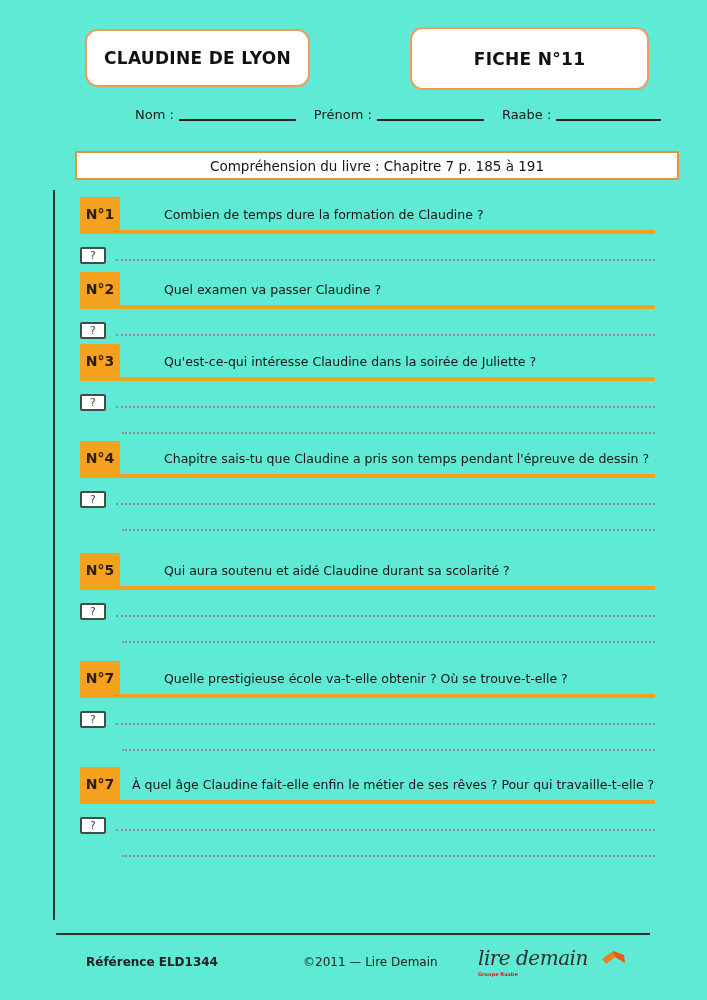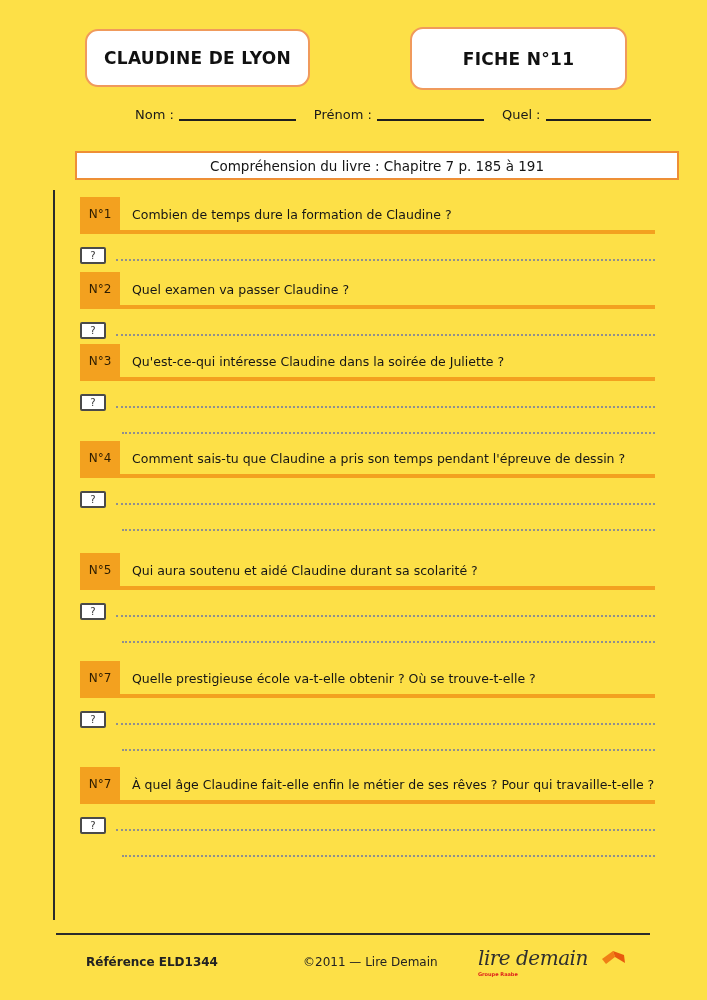--- a/index.html
+++ b/index.html
@@ -6,30 +6,30 @@
     --accent-orange:#F3A11F;
     --box-border-orange:#F09A5C;
     --section-border-orange:#EE8F35;
     --rule-dark:#2b2b2b;
     --dot-gray:#8f8f8f;
     --logo-red:#DD1F1A;
   }
   *{margin:0;padding:0;box-sizing:border-box;}
   html,body{background:#ffffff;}
   body{font-family:"DejaVu Sans","Liberation Sans",sans-serif;color:#1c1c1c;}
-  .page{position:relative;width:707px;height:1000px;background:#fde047;overflow:hidden;}
+  .page{position:relative;width:707px;height:1000px;background:#5eead4;overflow:hidden;}
 
   
   .title-box{
     position:absolute;display:flex;align-items:center;justify-content:center;
     border:2px solid var(--box-border-orange);border-radius:13px;background:#fff;
     font-weight:bold;font-size:17px;color:#111;letter-spacing:.3px;
   }
   .book-title-box{left:85px;top:29px;width:225px;height:58px;}
-  .fiche-box{left:410px;top:27px;width:217px;height:63px;}
+  .fiche-box{left:410px;top:27px;width:239px;height:63px;}
 
   
   .identity-row{position:absolute;left:135px;top:107px;display:flex;gap:18px;font-size:13px;color:#1a1a1a;}
   .identity-field{display:flex;align-items:flex-start;gap:5px;white-space:nowrap;}
   .write-line{display:inline-block;border-bottom:2px solid #1f1f1f;height:14px;}
   .line-nom{width:117px;}
   .line-prenom{width:107px;}
   .line-date{width:105px;}
 
   
@@ -43,24 +43,24 @@
   
   .vrule{position:absolute;left:53px;top:190px;width:2px;height:730px;background:var(--rule-dark);}
 
   
   .questions{position:absolute;left:80px;top:197px;width:575px;}
   .question{margin-bottom:6px;}
   .q-header{display:flex;align-items:stretch;min-height:36px;border-bottom:4px solid var(--accent-orange);}
   .q-label{
     flex:0 0 40px;background:var(--accent-orange);color:#2e1d00;
     display:flex;align-items:center;justify-content:center;
-    font-size:12px;font-weight:normal;
+    font-size:14px;font-weight:bold;
   }
   .q-text{font-size:12.5px;line-height:1.6;padding:8px 0 5px 12px;color:#161616;}
-  .one-line .q-text{white-space:nowrap;}
+  .one-line .q-text{white-space:nowrap;margin-left:32px;}
   .answer-row{display:flex;align-items:center;margin-top:10px;height:22px;}
   .answer-row.second{margin-top:6px;margin-left:42px;height:20px;}
   .qmark{
     flex:0 0 26px;height:17px;border:2px solid #4a4a4a;border-radius:2px;background:#fff;
     display:flex;align-items:center;justify-content:center;font-size:10px;color:#333;margin-right:10px;
   }
   .dotline{flex:1;border-bottom:2px dotted var(--dot-gray);align-self:flex-end;margin-bottom:5px;}
 
   .q1{margin-bottom:6px;} .q2{margin-bottom:3px;} .q3{margin-bottom:2px;}
   .q4{margin-bottom:17px;} .q5{margin-bottom:13px;} .q6{margin-bottom:11px;} .q7{margin-bottom:0;}
@@ -89,21 +89,21 @@
   <div class="identity-row">
     <div class="identity-field">
       <span>Nom :</span>
       <span class="write-line line-nom"></span>
     </div>
     <div class="identity-field">
       <span>Prénom :</span>
       <span class="write-line line-prenom"></span>
     </div>
     <div class="identity-field">
-      <span>Quel :</span>
+      <span>Raabe :</span>
       <span class="write-line line-date"></span>
     </div>
   </div>
 
   <div class="section-box">
     <span>Compréhension du livre : Chapitre 7 p. 185 à 191</span>
   </div>
 
   <div class="vrule"></div>
 
@@ -141,21 +141,21 @@
         <div class="dotline"></div>
       </div>
       <div class="answer-row second">
         <div class="dotline"></div>
       </div>
     </section>
 
     <section class="question q4 one-line">
       <div class="q-header">
         <div class="q-label">N°4</div>
-        <div class="q-text">Comment sais-tu que Claudine a pris son temps pendant l'épreuve de dessin ?</div>
+        <div class="q-text">Chapitre sais-tu que Claudine a pris son temps pendant l'épreuve de dessin ?</div>
       </div>
       <div class="answer-row">
         <div class="qmark">?</div>
         <div class="dotline"></div>
       </div>
       <div class="answer-row second">
         <div class="dotline"></div>
       </div>
     </section>
 

